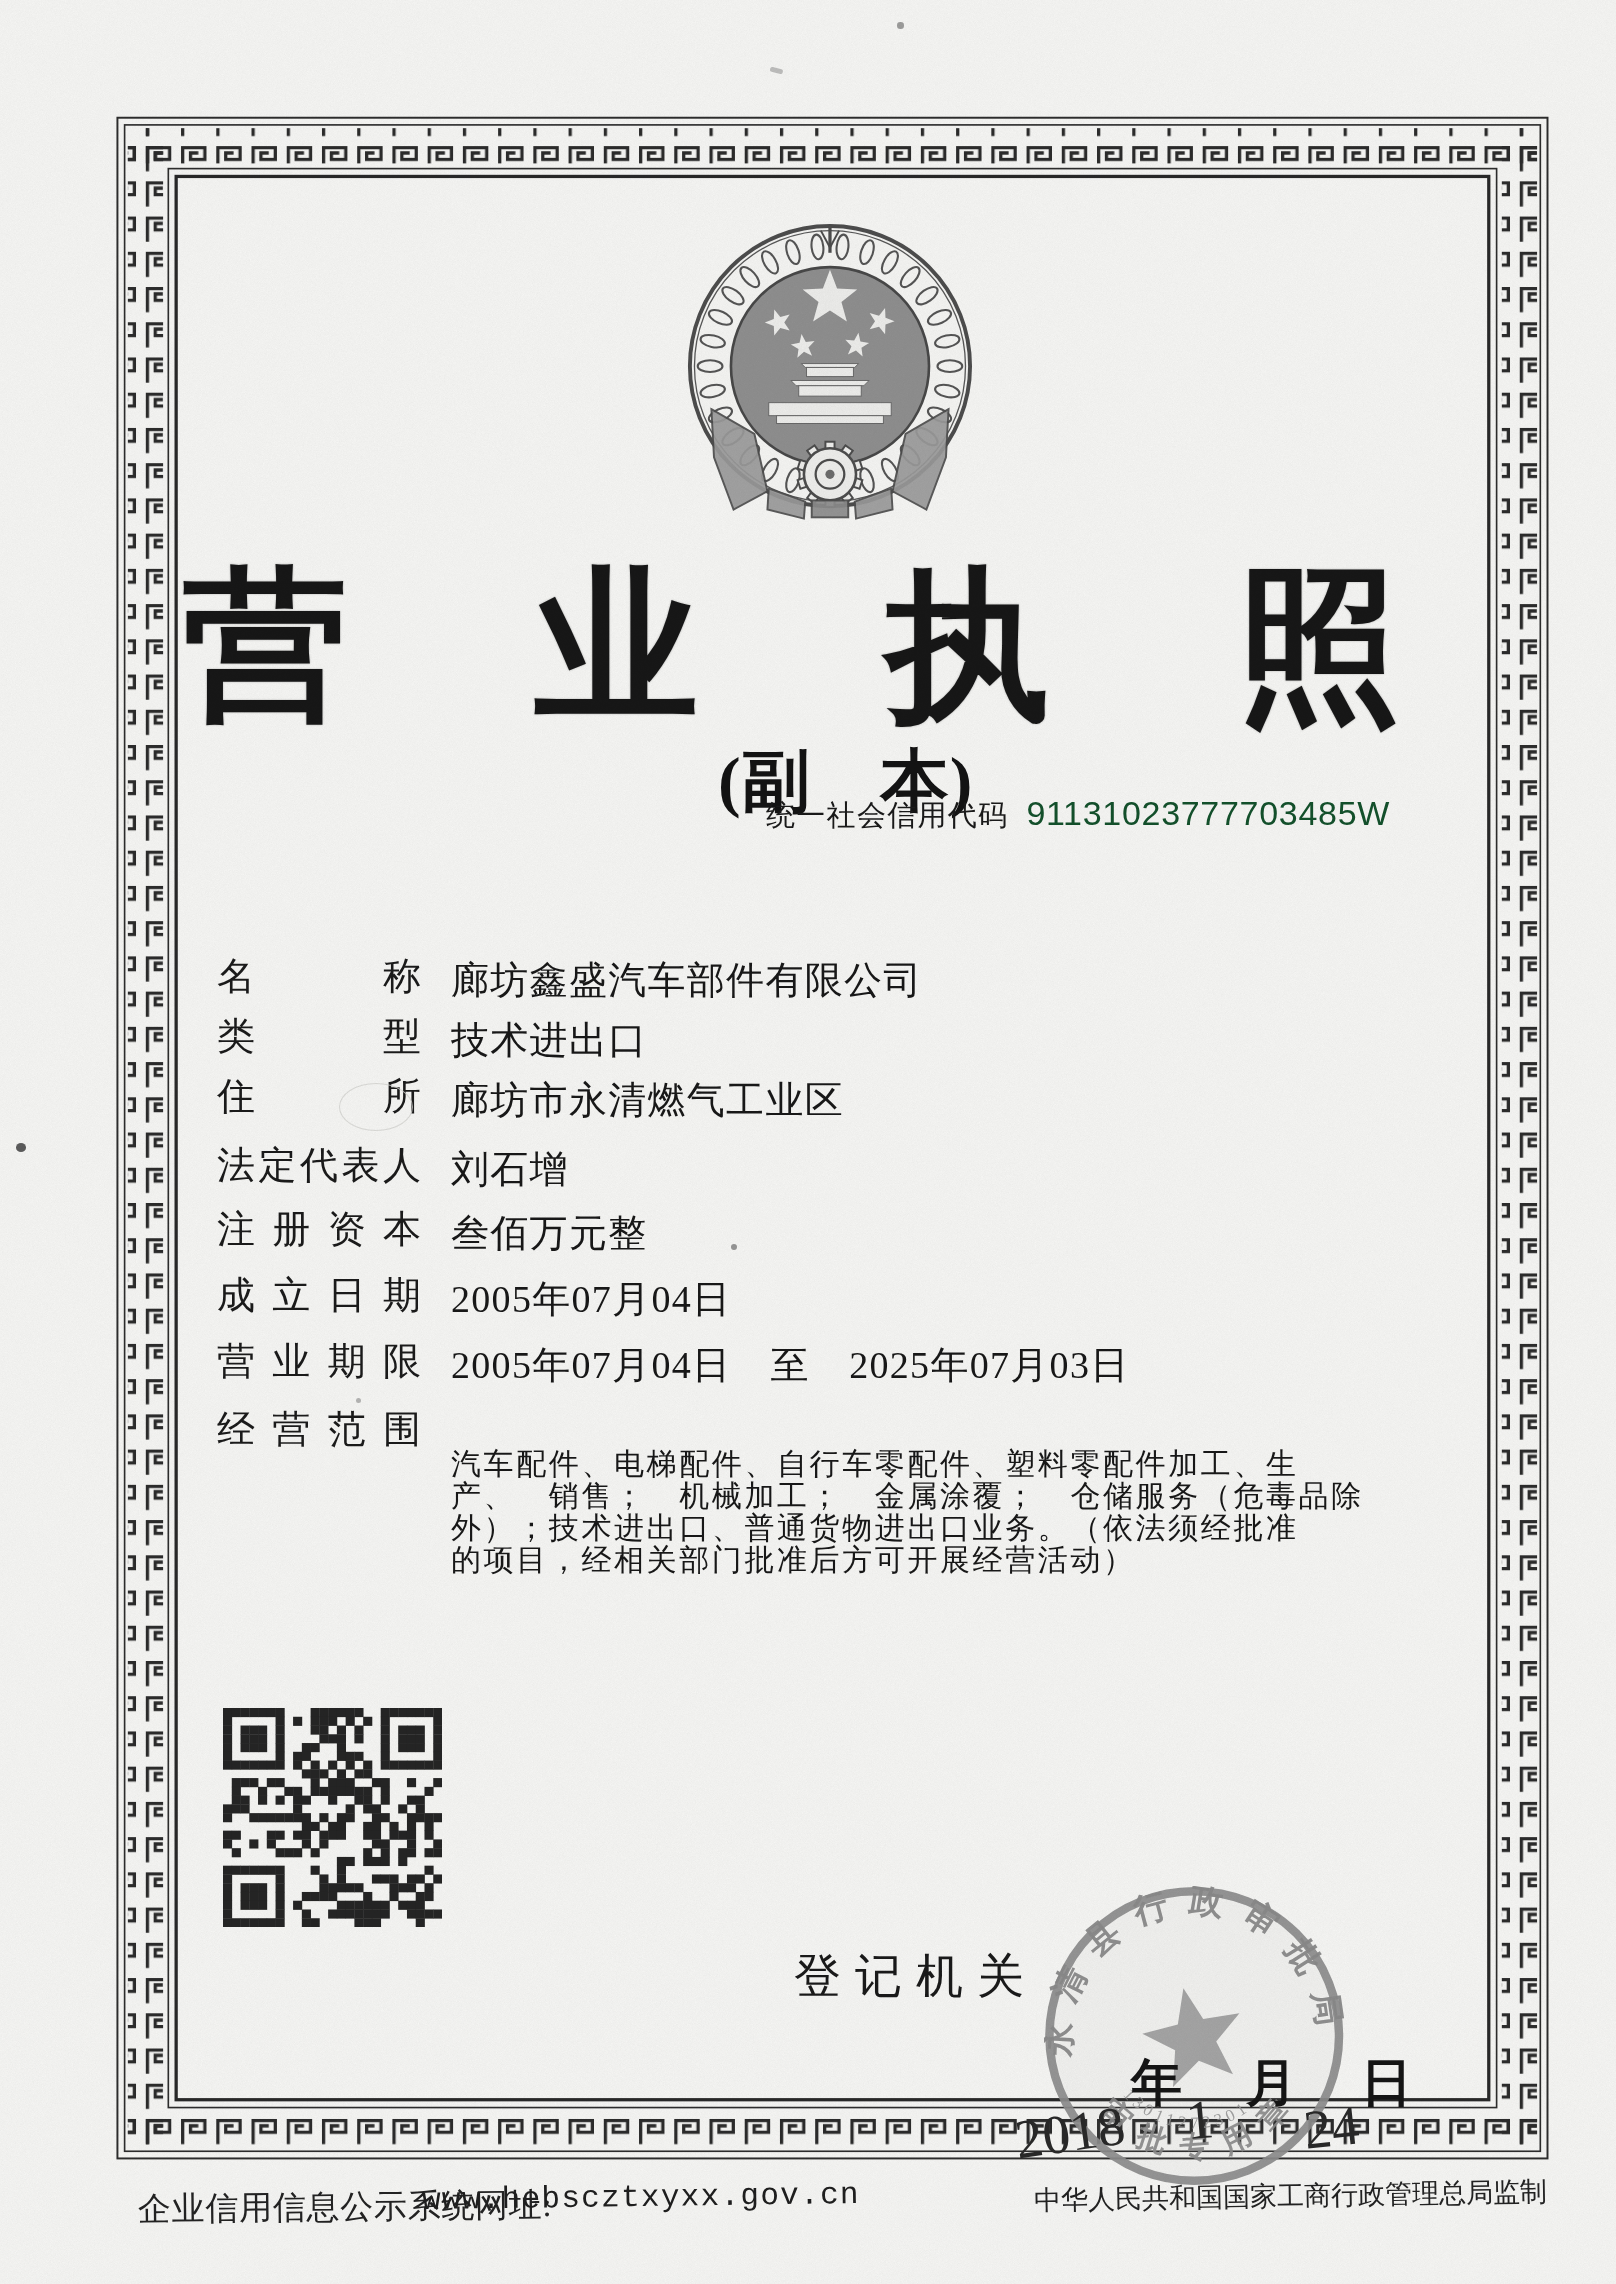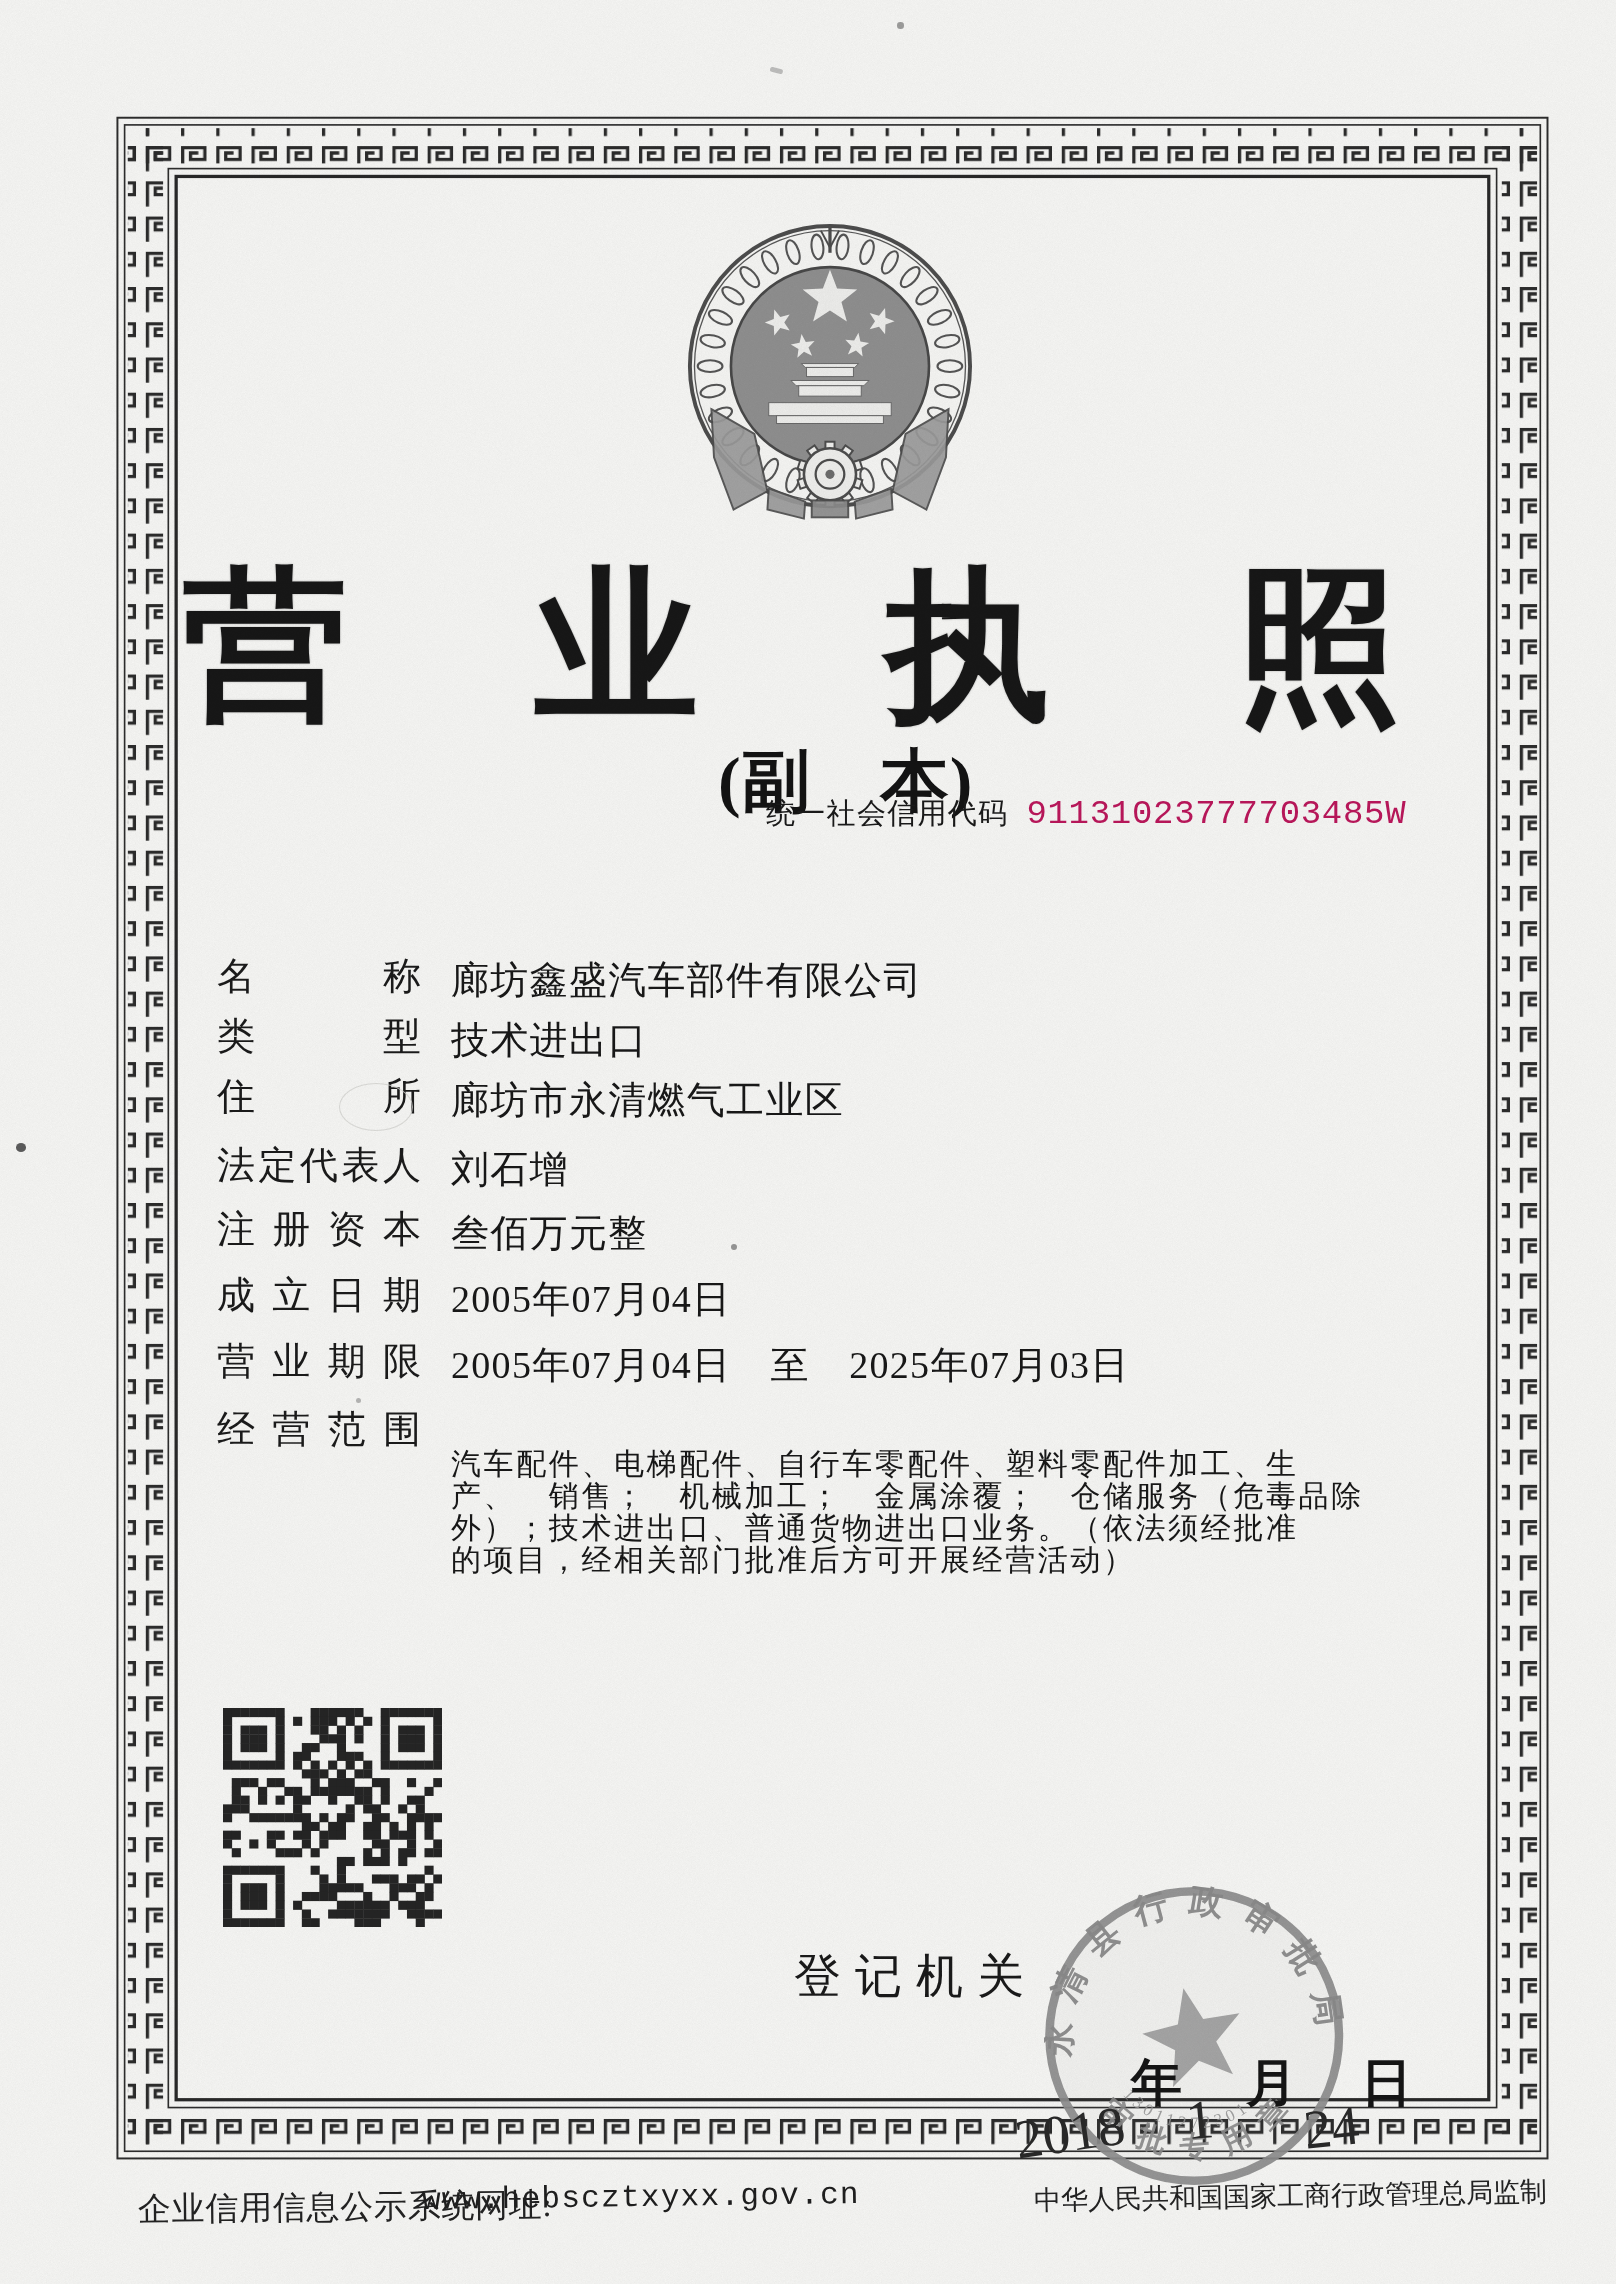--- a/index.html
+++ b/index.html
@@ -15,21 +15,21 @@
     font-family:"DejaVu Sans","Liberation Sans",sans-serif;font-weight:900;
     font-size:164px;line-height:1.1;letter-spacing:65px;padding-left:33px;box-sizing:border-box;
     color:#181818;text-shadow:0 0 2px rgba(30,30,30,.35);z-index:2;
   }
   .subtitle{
     position:absolute;left:718px;top:736px;font-size:68px;font-weight:bold;
     letter-spacing:1.3px;color:#141414;z-index:2;
   }
   .credit-row{position:absolute;left:766px;top:794px;z-index:2;white-space:nowrap;}
   .credit-label{font-size:29px;letter-spacing:1.3px;color:#1b1b1b;}
-  .credit-value{font-size:34px;margin-left:18px;letter-spacing:0.7px;font-family:Liberation Mono, monospace;color:#be185d;text-align:center;}
+  .credit-value{font-size:34px;margin-left:18px;letter-spacing:0.7px;font-family:Liberation Sans, sans-serif;color:#14532d;text-align:center;}
   
   .emblem{position:absolute;left:671px;top:215px;z-index:2;}
   
   .frow{position:absolute;left:217px;z-index:2;}
   .flabel{
     position:absolute;left:0;top:0;width:204px;font-size:38px;color:#1c1c1c;
     display:flex;justify-content:space-between;font-weight:500;
   }
   .fvalue{
     position:absolute;left:234px;top:4px;width:979px;font-size:38px;letter-spacing:1.3px;

